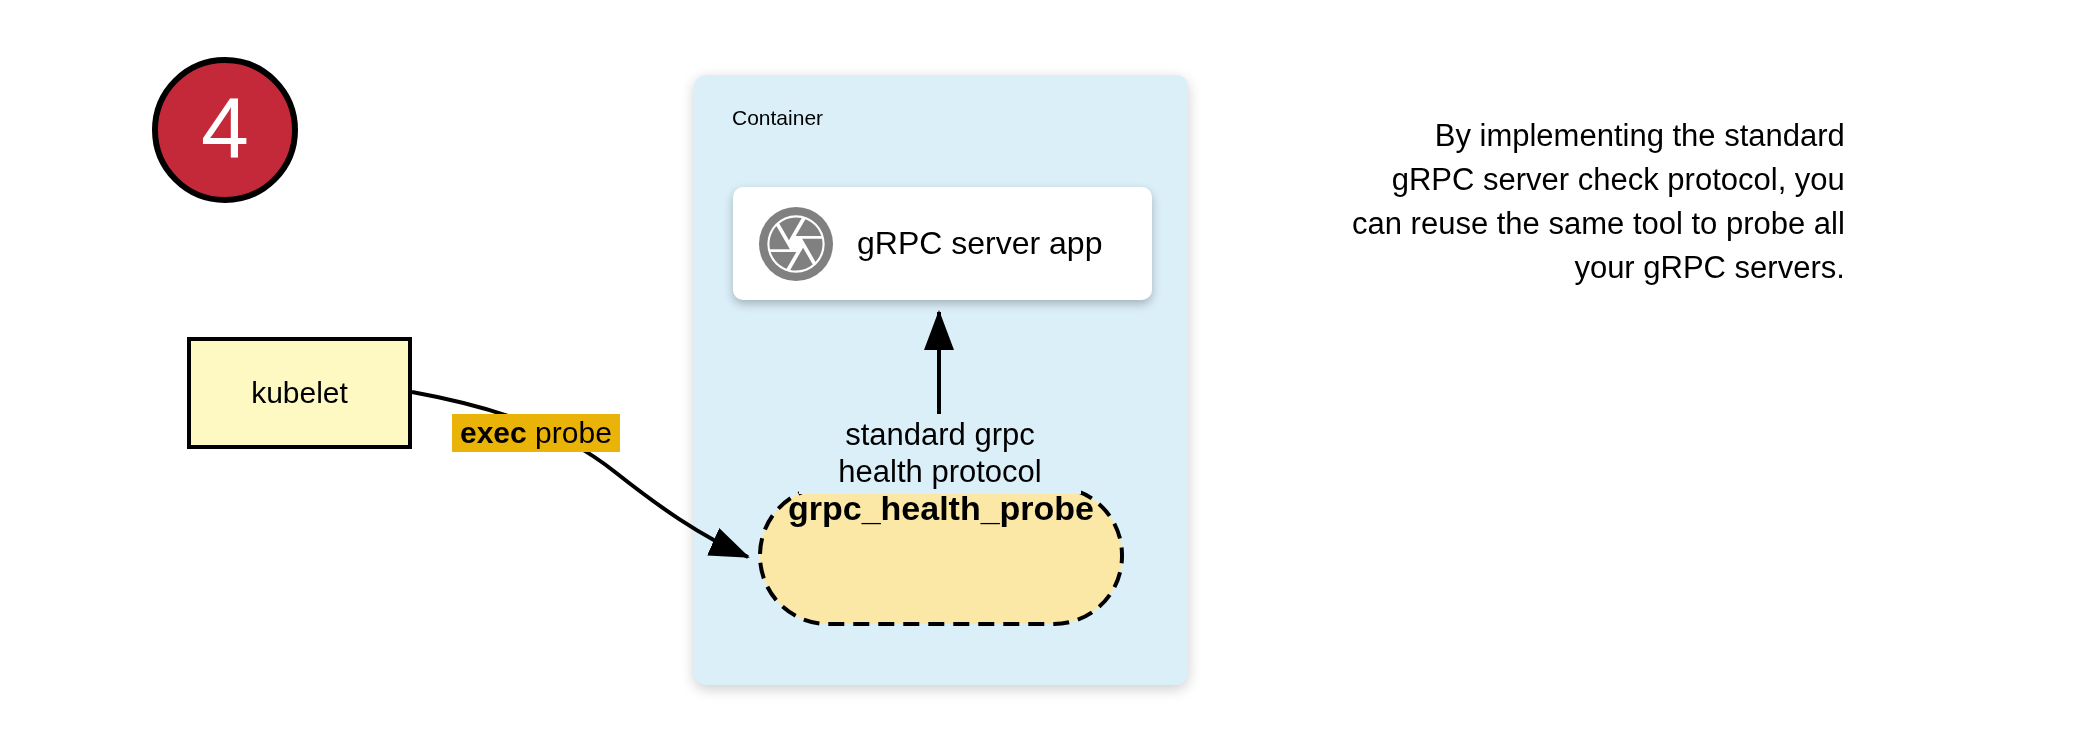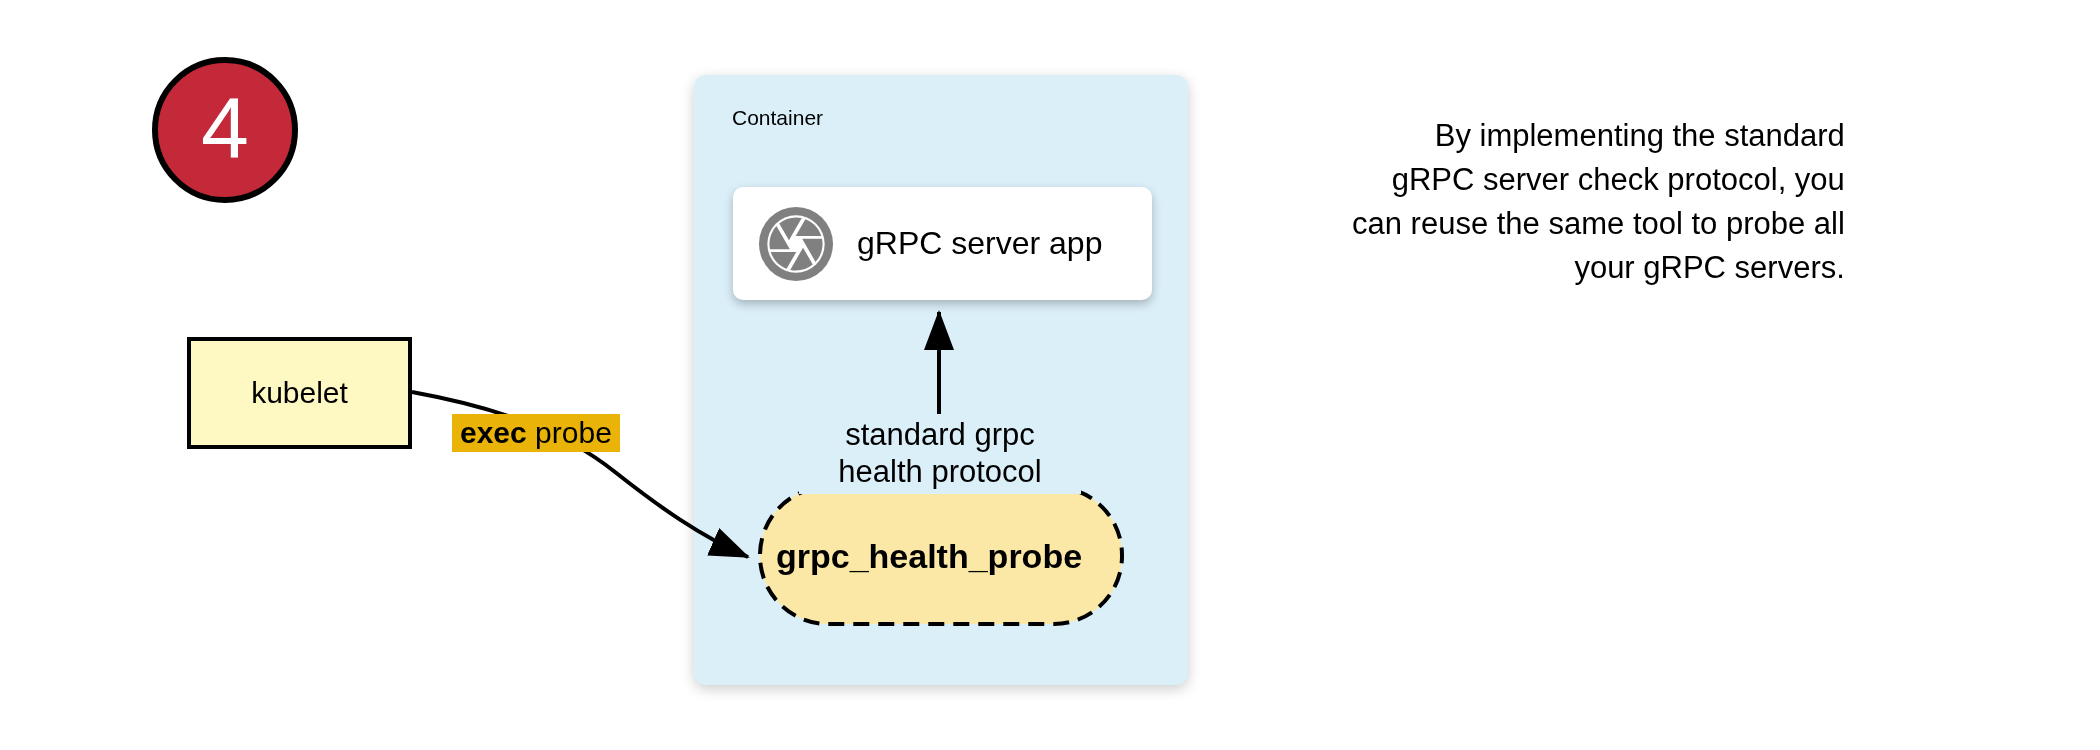--- a/index.html
+++ b/index.html
@@ -68,23 +68,23 @@
     padding-left: 26px;
     box-sizing: border-box;
   }
   .server-label { font-size: 32px; }
 
   
   .overlay { left: 0; top: 0; pointer-events: none; }
 
   
   .pill-text {
-    left: 776px; top: 487px;
+    left: 760px; top: 487px;
     width: 362px; height: 137px;
-    display: flex; flex-direction: row;
+    display: flex; flex-direction: column;
     align-items: center; justify-content: space-between;
     text-align: center;
   }
   .pill-title { font-size: 34px; font-weight: bold; line-height: 42px; }
   .pill-sub   { font-size: 31px; line-height: 38px; }
 
   
   .proto-label {
     left: 799px; top: 370px;
     width: 282px;

